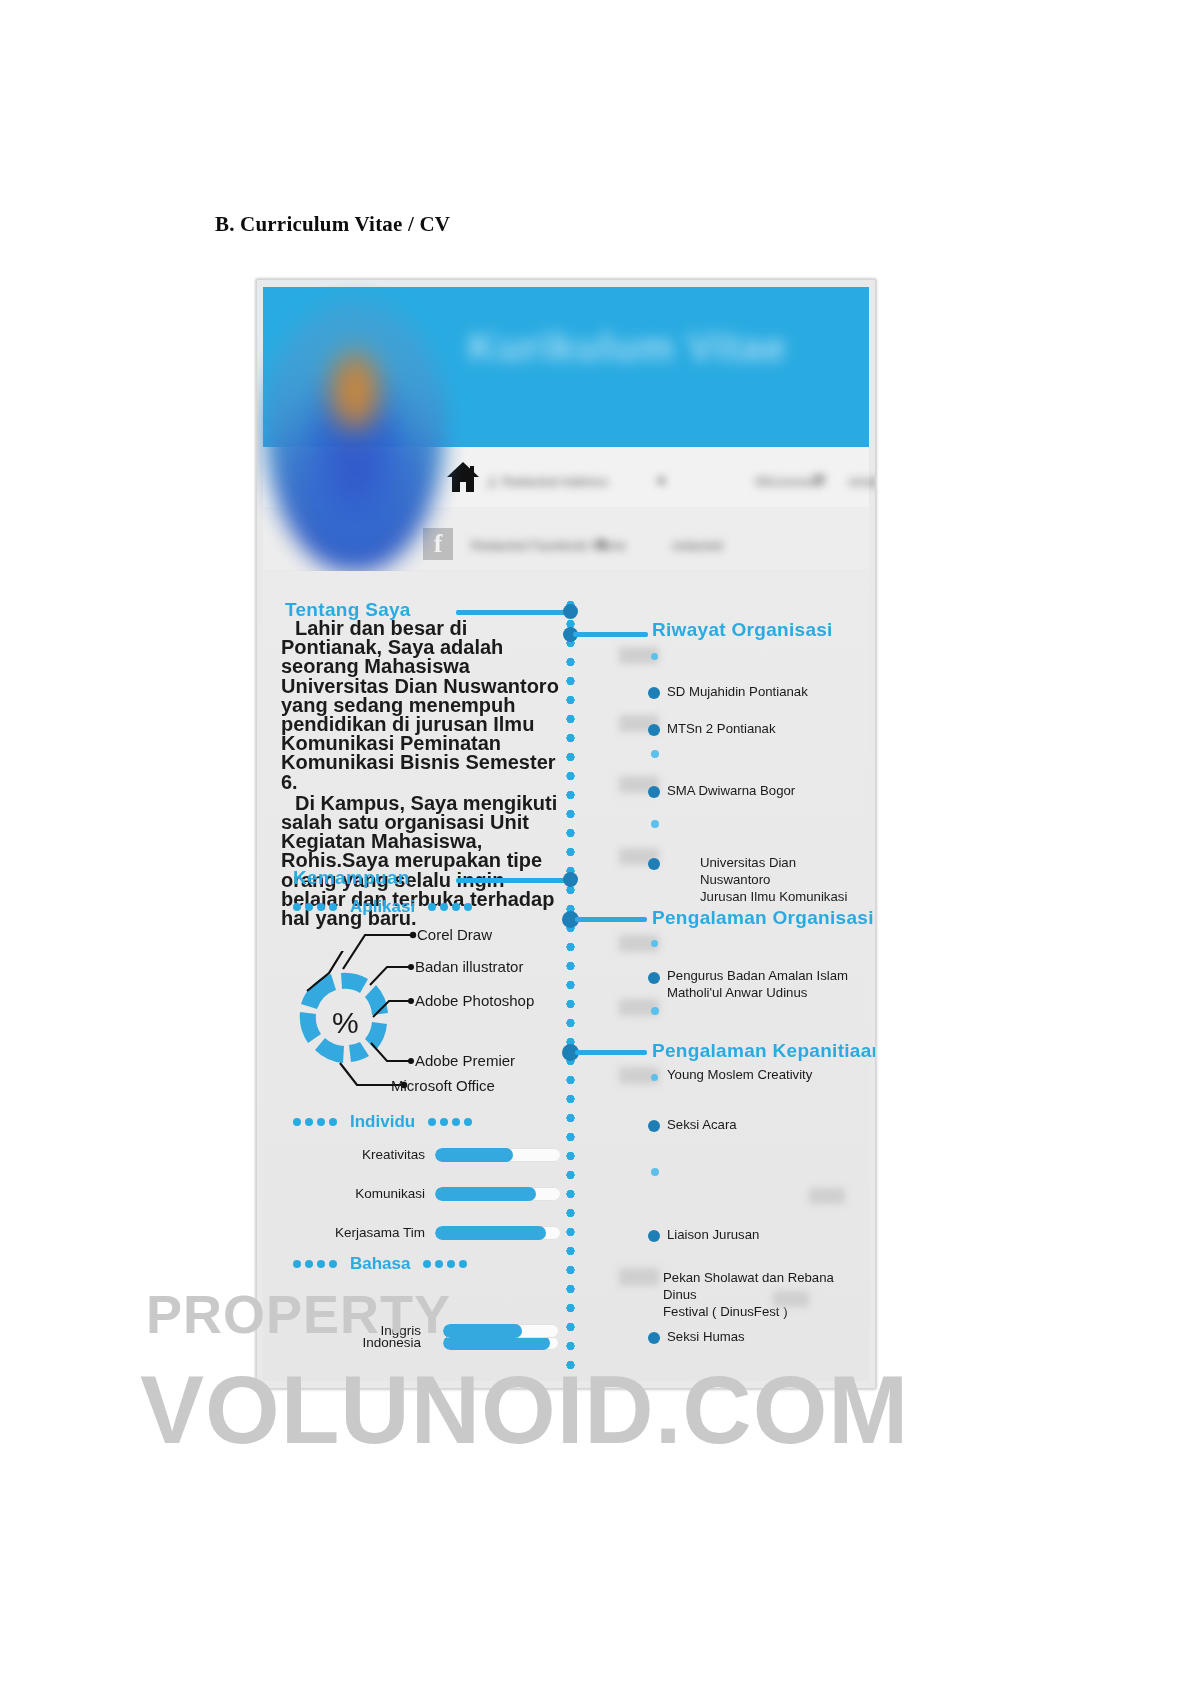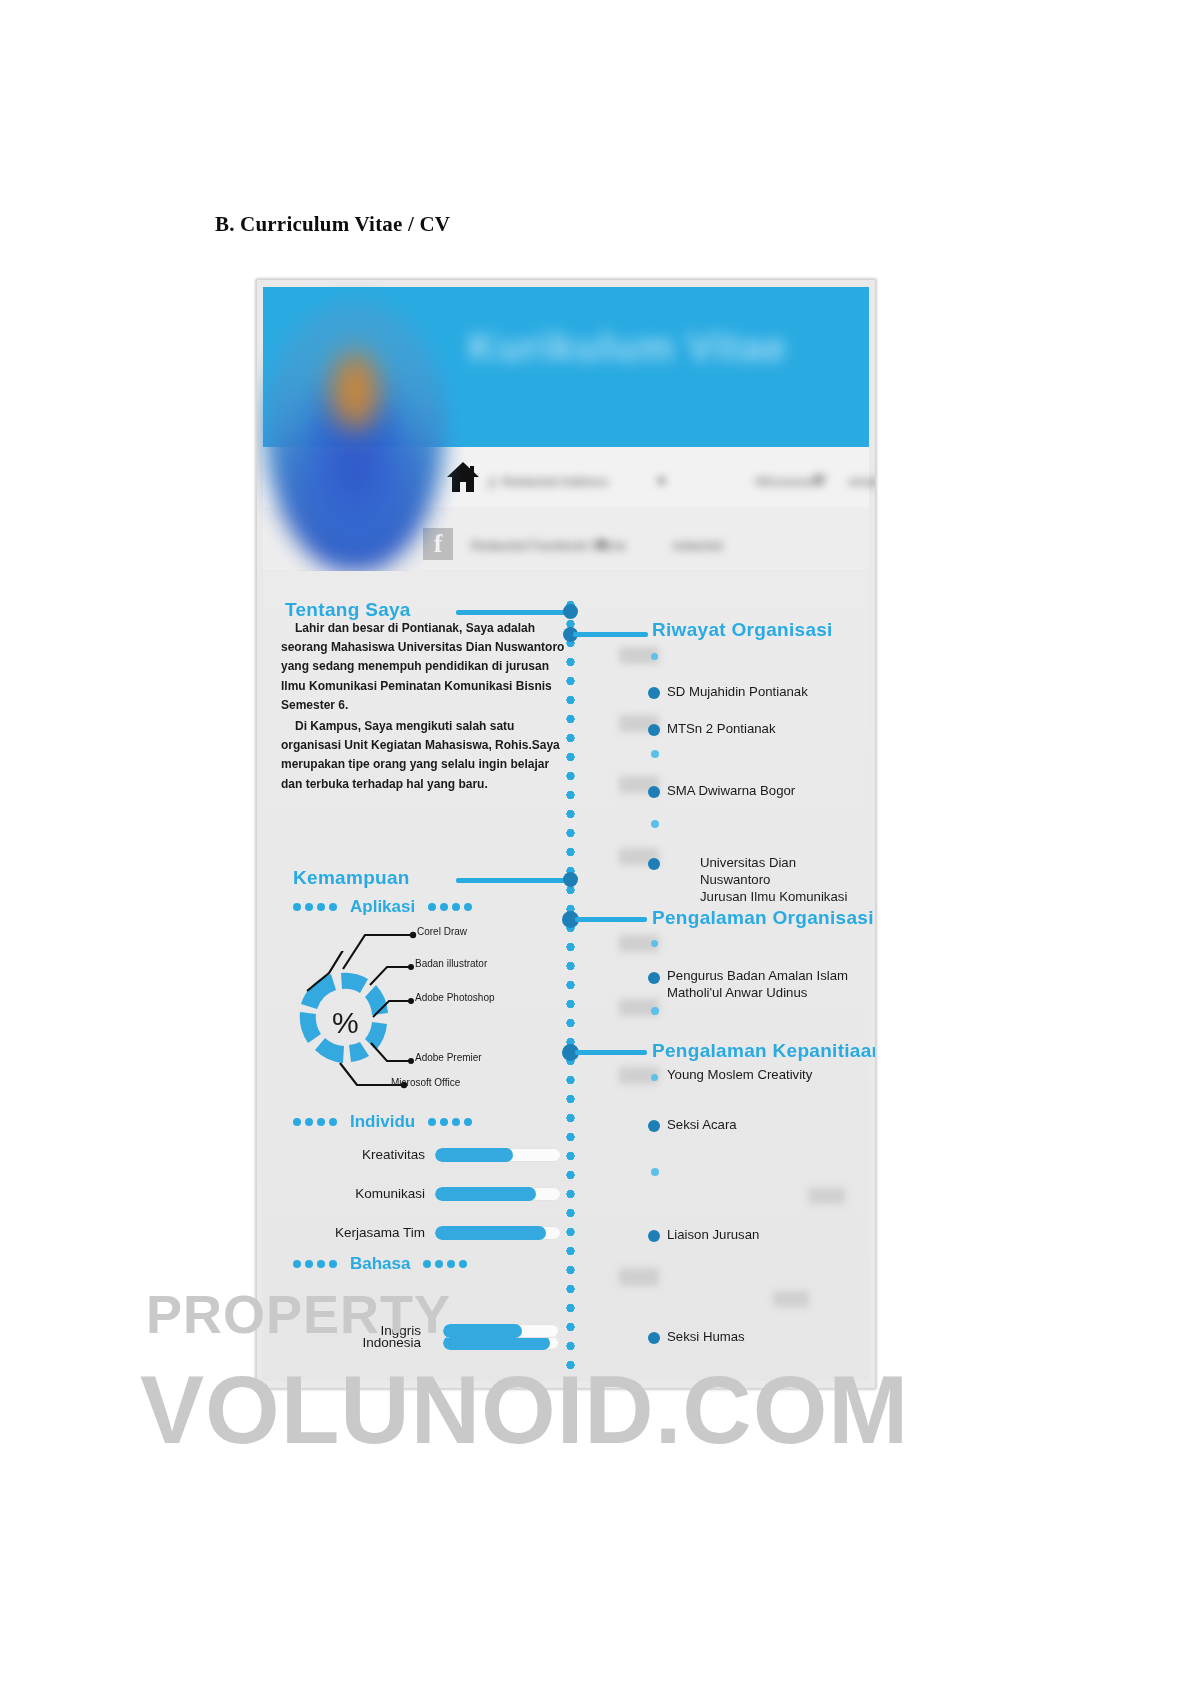--- a/index.html
+++ b/index.html
@@ -181,21 +181,21 @@
     border-radius: 50%;
     background: #1d7fb5;
   }
 
   
   .about-text {
     position: absolute;
     left: 18px;
     top: 48px;
     width: 290px;
-    font-size: 12px;
+    font-size: 20px;
     line-height: 19.2px;
     color: #1b1b1b;
     font-family: "Liberation Sans", sans-serif;
     font-weight: bold;
     text-align: left;
   }
   .about-text p { margin: 0; text-indent: 14px; }
   .about-text p + p { margin-top: 2px; }
 
   
@@ -213,21 +213,21 @@
     display: block;
     width: 8px; height: 8px;
     border-radius: 50%;
     background: #29ABE2;
   }
 
   
   .donut-wrap { position: absolute; left: 22px; top: 380px; width: 120px; height: 135px; }
   .leader-label {
     position: absolute;
-    font-size: 10px;
+    font-size: 15px;
     color: #1a1a1a;
     white-space: nowrap;
     font-family: "Liberation Sans", sans-serif;
   }
 
   
   .bar-row { position: absolute; display: flex; align-items: center; justify-content: flex-end; }
   .bar-label {
     font-size: 13.5px;
     color: #1a1a1a;
@@ -498,20 +498,22 @@
     <div class="entry-dot" style="left:385px; top:549px; width:12px; height:12px;"></div>
     <div class="entry" style="left:404px; top:545px;">Seksi Acara</div>
 
     <div class="entry-dot" style="left:388px; top:597px; width:8px; height:8px; background:#5cc0ea;"></div>
     <div class="date-blur" style="left:546px; top:617px; width:36px; height:16px;"></div>
 
     <div class="entry-dot" style="left:385px; top:659px; width:12px; height:12px;"></div>
     <div class="entry" style="left:404px; top:655px;">Liaison Jurusan</div>
 
     <div class="date-blur" style="left:356px; top:697px; width:40px; height:18px;"></div>
+    <div class="entry" style="left:400px; top:698px;">Pekan Sholawat dan Rebana Dinus
+Festival ( DinusFest )</div>
     <div class="date-blur" style="left:510px; top:720px; width:36px; height:16px;"></div>
 
     <div class="entry-dot" style="left:385px; top:761px; width:12px; height:12px;"></div>
     <div class="entry" style="left:404px; top:757px;">Seksi Humas</div>
 
   </div>
 </div>
 
 <div class="wm wm-top">PROPERTY</div>
 <div class="wm wm-bot">VOLUNOID.COM</div>

